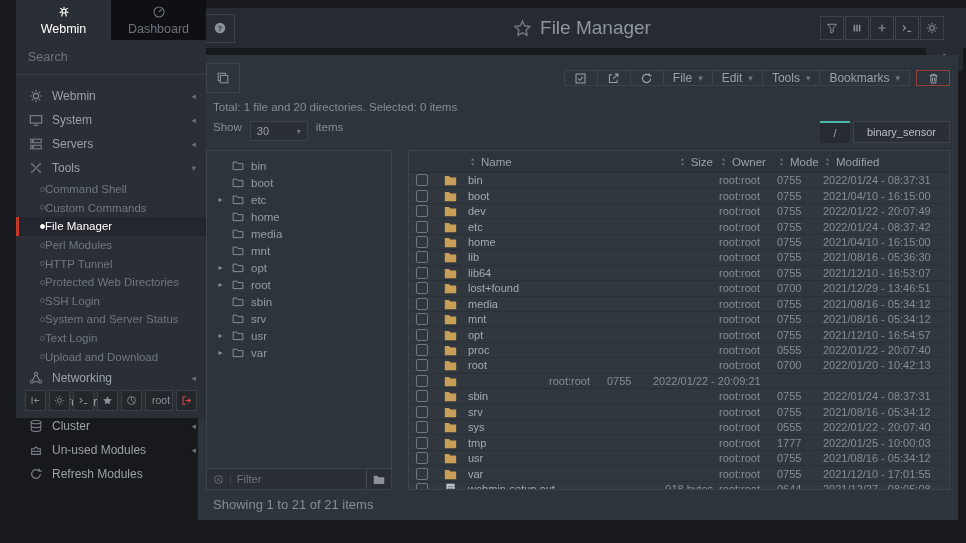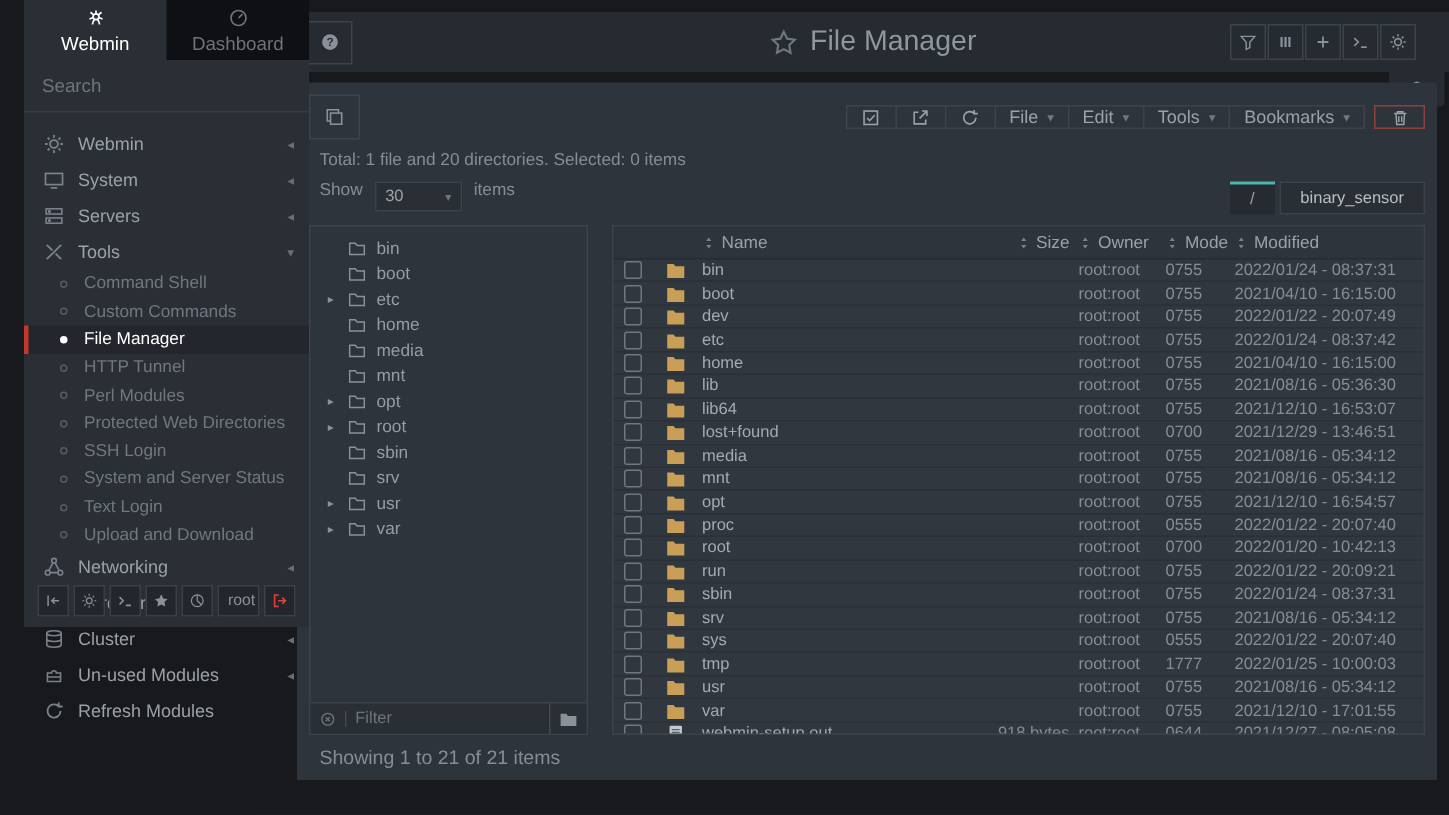--- a/index.html
+++ b/index.html
@@ -16,21 +16,21 @@
   .tab-webmin { background:#2a2f35; color:#fff; }
   .tab-dashboard { background:#0e1013; color:#6d747c; }
   .side-search { height:35px; display:flex; align-items:center; padding:0 12px; border-bottom:1px solid #373d44; gap:6px; }
   .side-search input { flex:1; background:transparent; border:none; outline:none; color:#9aa1a8; font-size:12.5px; font-family:inherit; }
   .side-search input::placeholder { color:#6d747c; }
   .side-search .ic { width:13px; height:13px; color:#6d747c; }
   .menu { padding-top:9px; }
   .menu-item { height:24px; display:flex; align-items:center; padding:0 10px 0 13px; color:#9aa1a8; font-size:12px; gap:9px; cursor:pointer; }
   .menu-item .ic { width:14px; height:14px; color:#7b828a; }
   .chev { margin-left:auto; font-size:9px; color:#666d75; }
-  .submenu-item { height:18.6px; display:flex; align-items:center; padding-left:24px; font-size:11.5px; color:#70777f; gap:11px; cursor:pointer; position:relative; }
+  .submenu-item { height:18.6px; display:flex; align-items:center; padding-left:24px; font-size:11.5px; color:#70777f; cursor:pointer; position:relative; }
   .bullet { width:5px; height:5px; border:1px solid #565d66; border-radius:50%; flex:0 0 auto; }
   .submenu-item.active { color:#fff; background:#23272d; }
   .submenu-item.active .bullet { background:#fff; border-color:#fff; }
   .submenu-item.active::before { content:""; position:absolute; left:0; top:0; bottom:0; width:3px; background:#c0392b; }
   .side-footer { position:absolute; left:0; right:0; bottom:0; height:36px; display:flex; align-items:center; padding:0 9px; gap:3px; }
   .sf-btn { height:21px; min-width:21px; display:flex; align-items:center; justify-content:center; gap:4px;
     background:#23272c; border:1px solid #3a4046; color:#8a9199; font-size:10.5px; padding:0 3px; cursor:pointer; }
   .sf-btn .ic { width:11px; height:11px; }
   .sf-btn.red { color:#e0433c; }
 
@@ -178,25 +178,25 @@
       <div class="submenu-item">
         <span class="bullet"></span>
         <span>Custom Commands</span>
       </div>
       <div class="submenu-item active">
         <span class="bullet"></span>
         <span>File Manager</span>
       </div>
       <div class="submenu-item">
         <span class="bullet"></span>
-        <span>HTTP Tunnel</span>
+        <span>Perl Modules</span>
       </div>
       <div class="submenu-item">
         <span class="bullet"></span>
-        <span>Perl Modules</span>
+        <span>HTTP Tunnel</span>
       </div>
       <div class="submenu-item">
         <span class="bullet"></span>
         <span>Protected Web Directories</span>
       </div>
       <div class="submenu-item">
         <span class="bullet"></span>
         <span>SSH Login</span>
       </div>
       <div class="submenu-item">
@@ -861,21 +861,20 @@
               <div class="c-check">
                 <span class="cbox"></span>
               </div>
               <div class="c-icon">
                 <span class="ic">
                   <svg viewBox="0 0 16 14" fill="#c99f58">
                     <path d="M1 2h5.2l1.5 2H15v9.5H1z"></path>
                   </svg>
                 </span>
               </div>
-              <div class="c-name">run</div>
               <div class="c-size"></div>
               <div class="c-owner">root:root</div>
               <div class="c-mode">0755</div>
               <div class="c-mod">2022/01/22 - 20:09:21</div>
             </div>
             <div class="trow">
               <div class="c-check">
                 <span class="cbox"></span>
               </div>
               <div class="c-icon">

